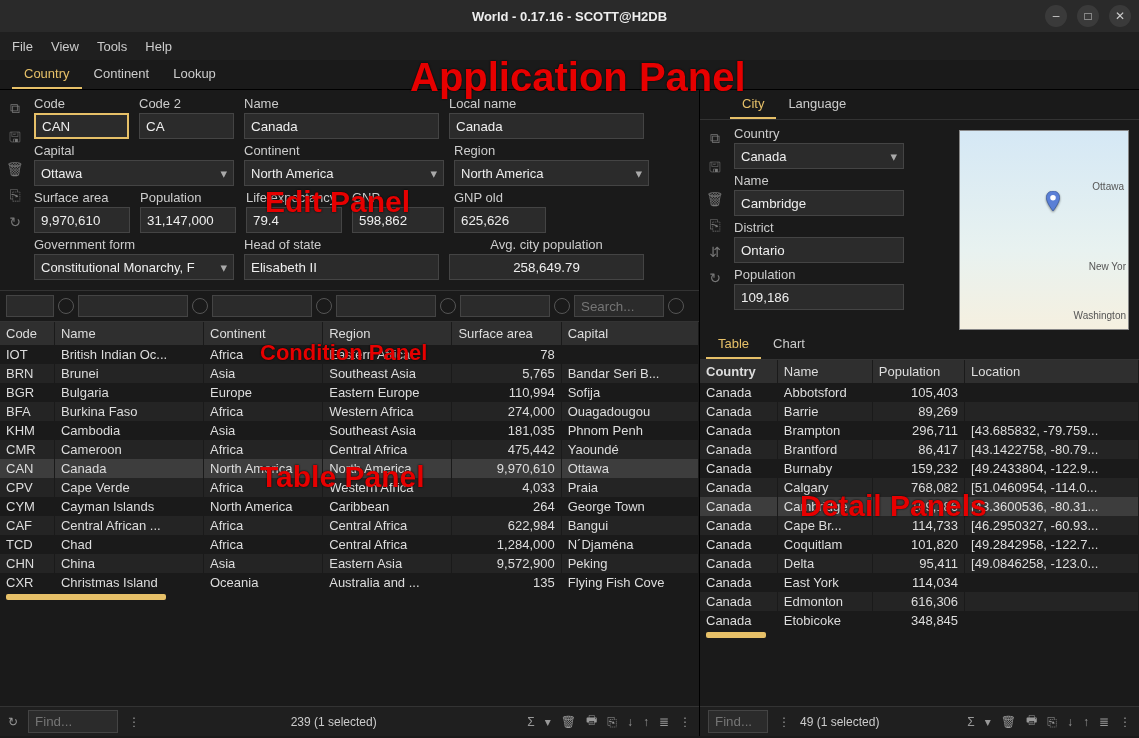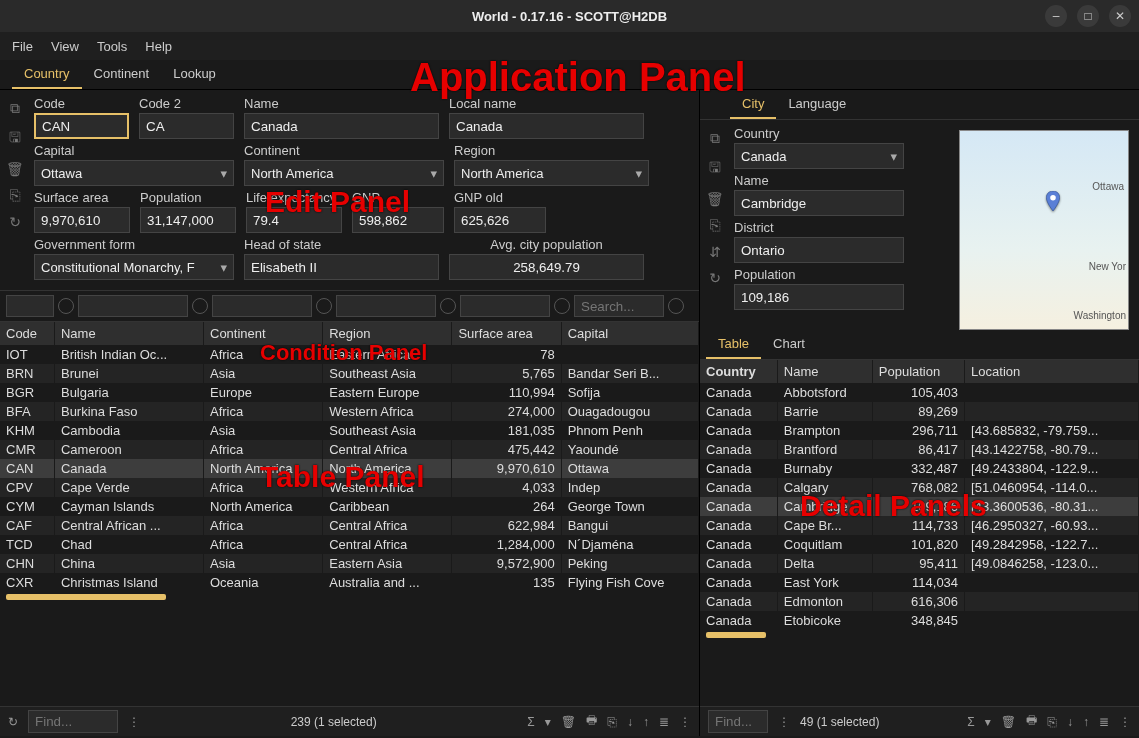--- a/index.html
+++ b/index.html
@@ -255,21 +255,21 @@
               <td style="max-width: 120px;">North America</td>
               <td class="num" style="max-width: 100px;">9,970,610</td>
               <td style="max-width: 130px;">Ottawa</td>
             </tr>
             <tr>
               <td style="max-width: 50px;">CPV</td>
               <td style="max-width: 130px;">Cape Verde</td>
               <td style="max-width: 110px;">Africa</td>
               <td style="max-width: 120px;">Western Africa</td>
               <td class="num" style="max-width: 100px;">4,033</td>
-              <td style="max-width: 130px;">Indep</td>
+              <td style="max-width: 130px;">Praia</td>
             </tr>
             <tr>
               <td style="max-width: 50px;">CYM</td>
               <td style="max-width: 130px;">Cayman Islands</td>
               <td style="max-width: 110px;">North America</td>
               <td style="max-width: 120px;">Caribbean</td>
               <td class="num" style="max-width: 100px;">264</td>
               <td style="max-width: 130px;">George Town</td>
             </tr>
             <tr>
@@ -406,21 +406,21 @@
             </tr>
             <tr>
               <td style="max-width: 70px;">Canada</td>
               <td style="max-width: 80px;">Brantford</td>
               <td class="num" style="max-width: 80px;">86,417</td>
               <td style="max-width: 150px;">[43.1422758, -80.79...</td>
             </tr>
             <tr>
               <td style="max-width: 70px;">Canada</td>
               <td style="max-width: 80px;">Burnaby</td>
-              <td class="num" style="max-width: 80px;">332,487</td>
+              <td class="num" style="max-width: 80px;">159,232</td>
               <td style="max-width: 150px;">[49.2433804, -122.9...</td>
             </tr>
             <tr>
               <td style="max-width: 70px;">Canada</td>
               <td style="max-width: 80px;">Calgary</td>
               <td class="num" style="max-width: 80px;">768,082</td>
               <td style="max-width: 150px;">[51.0460954, -114.0...</td>
             </tr>
             <tr class="selected">
               <td style="max-width: 70px;">Canada</td>

